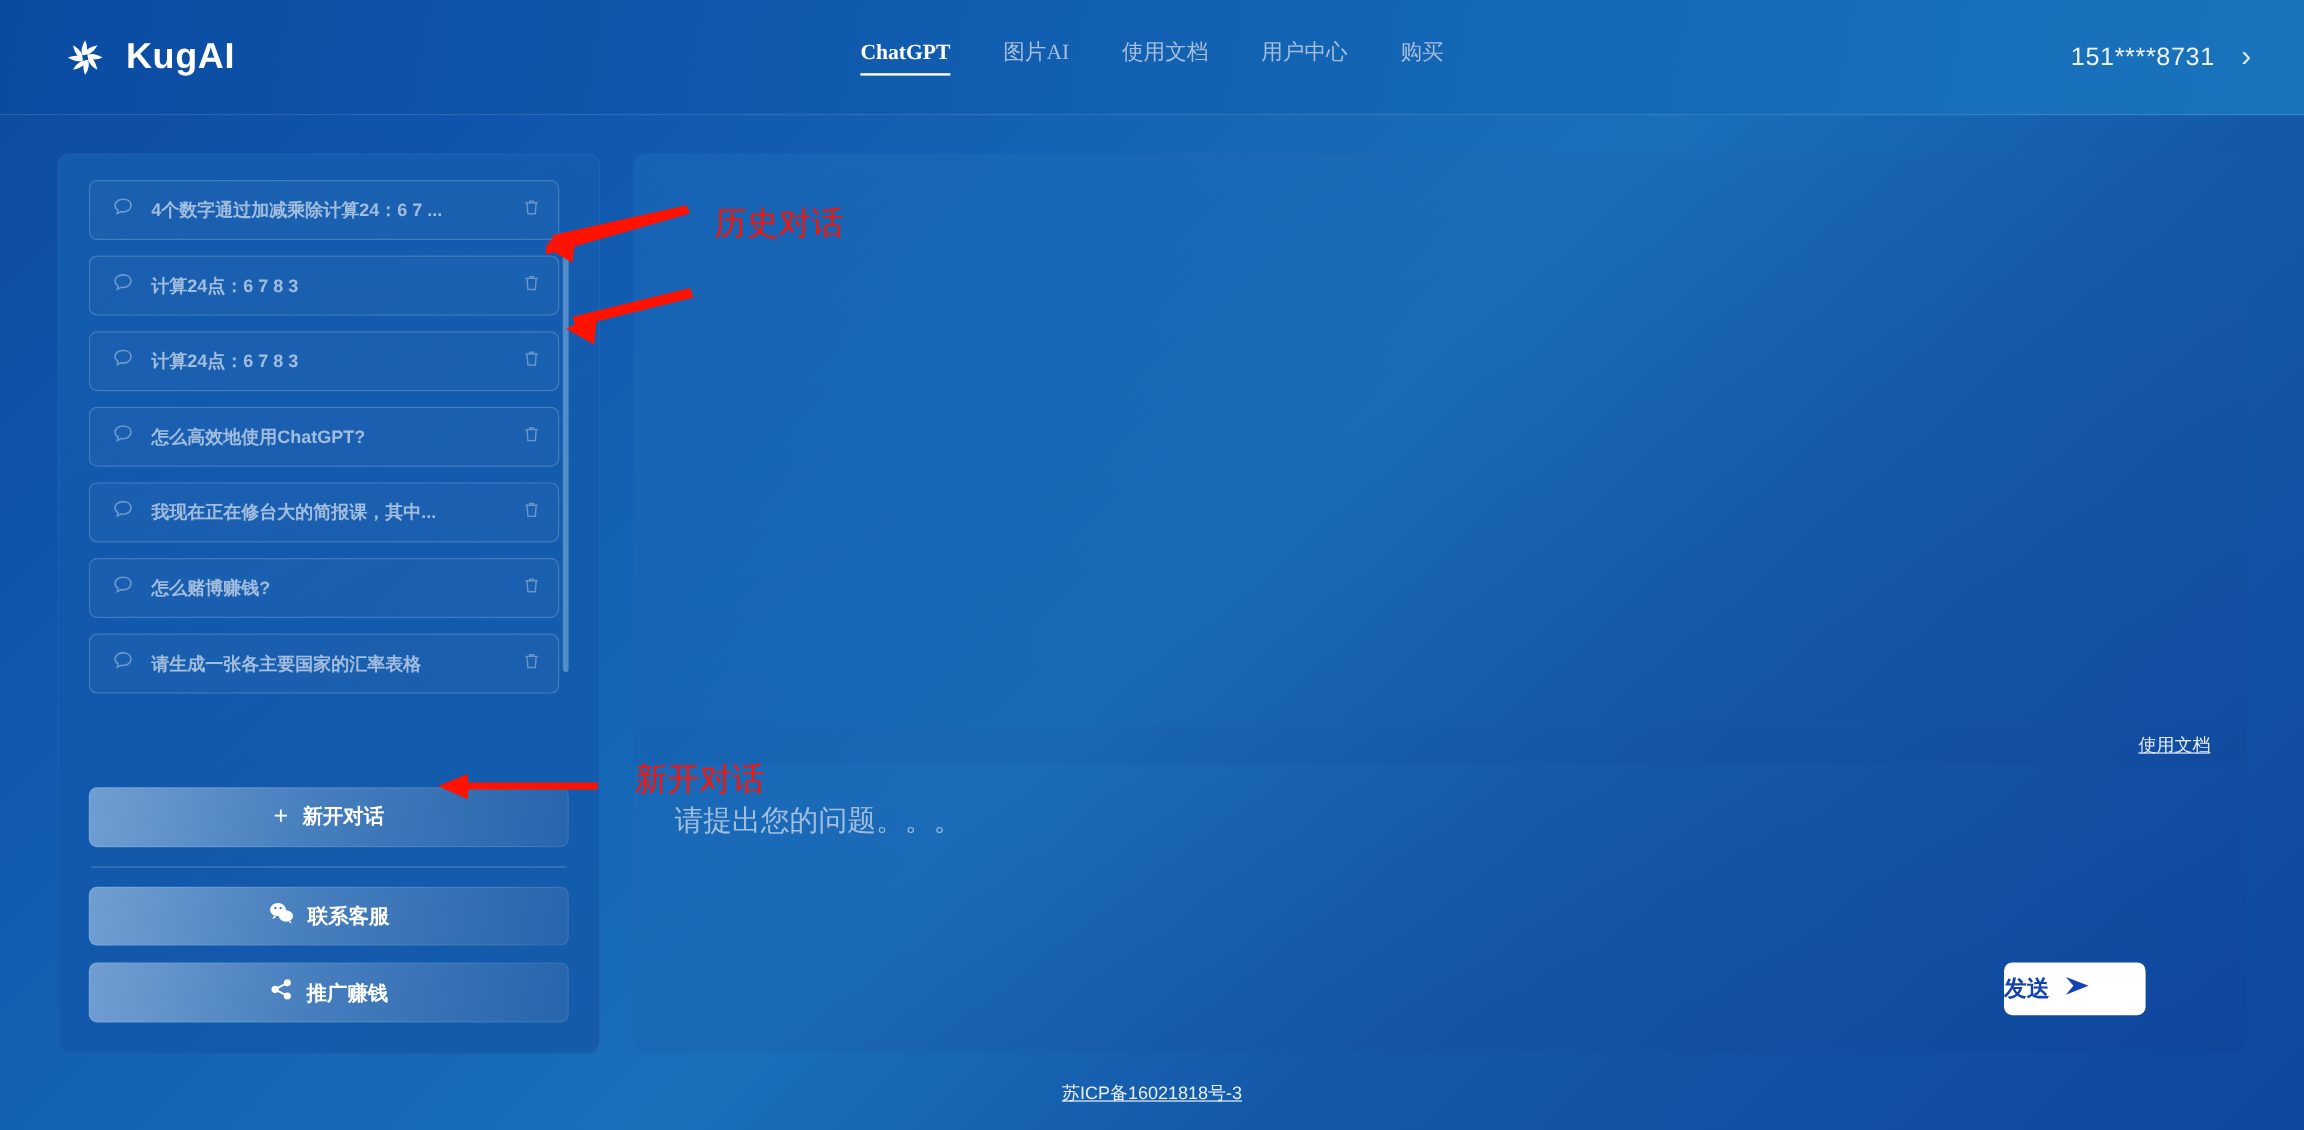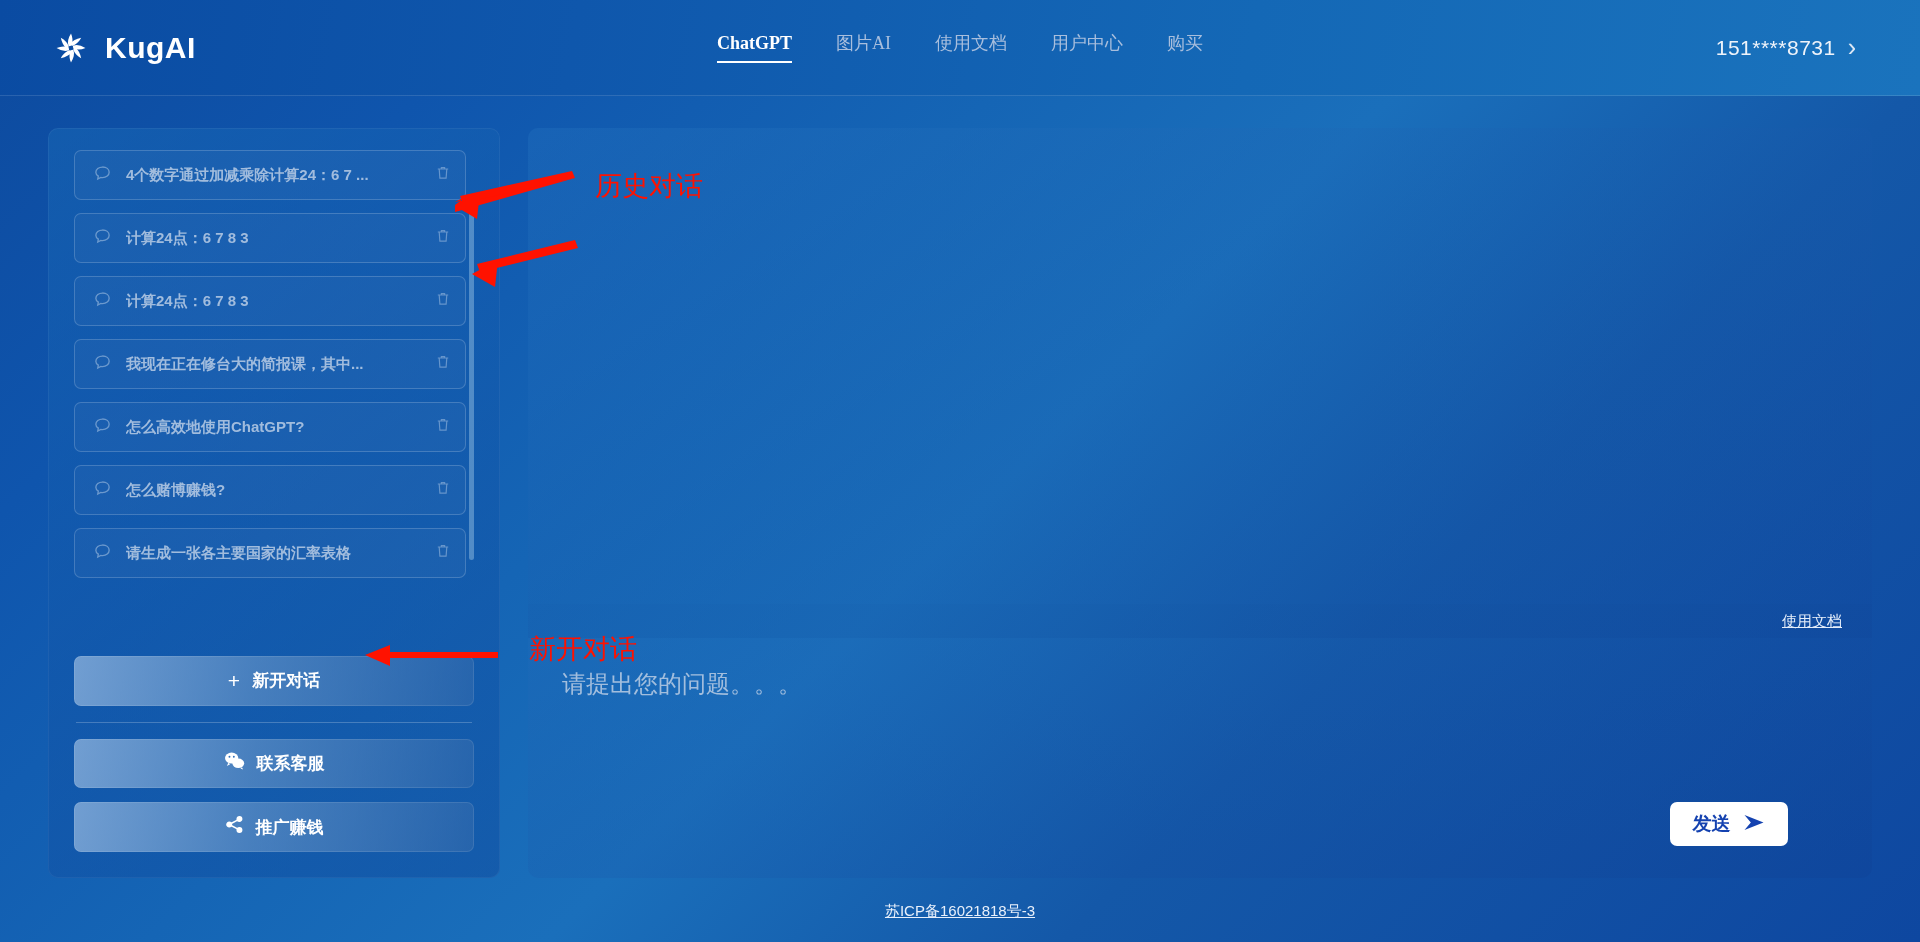--- a/index.html
+++ b/index.html
@@ -36,21 +36,21 @@
   .nav-item {
     color: #a8bedd; font-size: 18px; cursor: pointer;
     padding-bottom: 9px; position: relative; white-space: nowrap; font-family: Liberation Serif, serif;
   }
   .nav-item.active { color: #ffffff; font-weight: bold; }
   .nav-item.active::after {
     content: ""; position: absolute; left: 0; right: 0; bottom: 0;
     height: 2px; background: #ffffff;
   }
   .user-box {
-    position: absolute; right: 64px; display: flex; align-items: center; gap: 12px;
+    position: absolute; right: 44px; display: flex; align-items: center; gap: 22px;
     cursor: pointer;
   }
   .user-phone { color: #eef3fa; font-size: 21px; letter-spacing: 0.5px; }
   .chev { color: #dde8f5; font-size: 25px; line-height: 1; font-weight: 300; }
 
   
   .content {
     display: flex; padding: 32px 48px 0 48px; gap: 28px;
     height: 784px;
   }
@@ -130,21 +130,21 @@
   }
   .composer-input {
     width: 100%; height: 100px; background: transparent; border: none; outline: none;
     color: #ffffff; font-size: 24px; resize: none;
     font-family: "Liberation Sans", "DejaVu Sans", sans-serif;
   }
   .composer-input::placeholder { color: #aac3e0; opacity: 0.95; }
   .send-btn {
     position: absolute; right: 84px; bottom: 32px;
     width: 118px; height: 44px; border-radius: 7px; background: #ffffff;
-    display: flex; align-items: center; justify-content: center; gap: 11px;
+    display: flex; align-items: center; justify-content: flex-start; gap: 11px;
     cursor: pointer; border: none;
   }
   .send-label { color: #1442b0; font-size: 19px; font-weight: bold; }
 
   
   .footer {
     height: 62px; display: flex; align-items: center; justify-content: center;
   }
   .icp {
     color: #e8f0fb; font-size: 15px; text-decoration: underline; cursor: pointer;
@@ -237,35 +237,35 @@
           </svg>
         </span>
       </div>
 
       <div class="hist-item">
         <span class="hist-icon">
           <svg viewBox="0 0 20 20" width="19" height="19" fill="none" stroke="#cfe0f2" stroke-width="1.4">
             <path d="M10 3.2c-4 0-7 2.4-7 5.4 0 1.7 1 3.2 2.6 4.2l-.6 3 3.2-1.7c.6.1 1.2.2 1.8.2 4 0 7-2.4 7-5.7S14 3.2 10 3.2z"></path>
           </svg>
         </span>
+        <span class="hist-label">怎么高效地使用ChatGPT?</span>
+        <span class="hist-del">
+          <svg viewBox="0 0 16 16" width="16" height="16" fill="none" stroke="#d6e4f5" stroke-width="1.2">
+            <path d="M2.8 4h10.4M6.4 4V2.6h3.2V4M4.2 4l.7 9.2h6.2L11.8 4"></path>
+          </svg>
+        </span>
+      </div>
+
+      <div class="hist-item">
+        <span class="hist-icon">
+          <svg viewBox="0 0 20 20" width="19" height="19" fill="none" stroke="#cfe0f2" stroke-width="1.4">
+            <path d="M10 3.2c-4 0-7 2.4-7 5.4 0 1.7 1 3.2 2.6 4.2l-.6 3 3.2-1.7c.6.1 1.2.2 1.8.2 4 0 7-2.4 7-5.7S14 3.2 10 3.2z"></path>
+          </svg>
+        </span>
         <span class="hist-label">我现在正在修台大的简报课，其中...</span>
-        <span class="hist-del">
-          <svg viewBox="0 0 16 16" width="16" height="16" fill="none" stroke="#d6e4f5" stroke-width="1.2">
-            <path d="M2.8 4h10.4M6.4 4V2.6h3.2V4M4.2 4l.7 9.2h6.2L11.8 4"></path>
-          </svg>
-        </span>
-      </div>
-
-      <div class="hist-item">
-        <span class="hist-icon">
-          <svg viewBox="0 0 20 20" width="19" height="19" fill="none" stroke="#cfe0f2" stroke-width="1.4">
-            <path d="M10 3.2c-4 0-7 2.4-7 5.4 0 1.7 1 3.2 2.6 4.2l-.6 3 3.2-1.7c.6.1 1.2.2 1.8.2 4 0 7-2.4 7-5.7S14 3.2 10 3.2z"></path>
-          </svg>
-        </span>
-        <span class="hist-label">怎么高效地使用ChatGPT?</span>
         <span class="hist-del">
           <svg viewBox="0 0 16 16" width="16" height="16" fill="none" stroke="#d6e4f5" stroke-width="1.2">
             <path d="M2.8 4h10.4M6.4 4V2.6h3.2V4M4.2 4l.7 9.2h6.2L11.8 4"></path>
           </svg>
         </span>
       </div>
 
       <div class="hist-item">
         <span class="hist-icon">
           <svg viewBox="0 0 20 20" width="19" height="19" fill="none" stroke="#cfe0f2" stroke-width="1.4">

